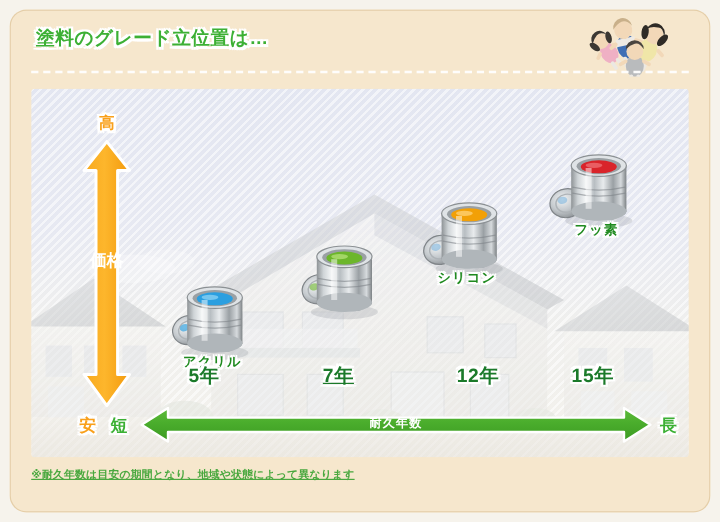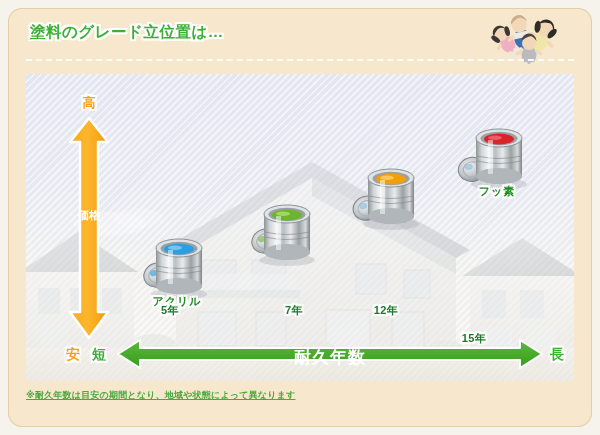--- a/index.html
+++ b/index.html
@@ -92,21 +92,21 @@
   .lbl-high {
     position: absolute; left: 0; top: 0; width: 54px;
     text-align: center; font-size: 13px; font-weight: bold;
     color: #f9a01b;
     -webkit-text-stroke: 3px #ffffff;
     paint-order: stroke fill;
   }
   .lbl-high span { position: relative; }
   .vaxis-text {
     position: absolute; left: 0; top: 116px; width: 54px;
-    text-align: center; font-size: 11px; font-weight: bold;
+    text-align: center; font-size: 14px; font-weight: bold;
     color: #ffffff; line-height: 1.05;
     letter-spacing: 0;
   }
 
   
   .outlined {
     text-shadow:
       -2px -2px 0 #fff,  2px -2px 0 #fff,
       -2px  2px 0 #fff,  2px  2px 0 #fff,
       -2px  0   0 #fff,  2px  0   0 #fff,
@@ -125,21 +125,21 @@
   .lbl-long {
     position: absolute; left: 524px; top: 272px;
     font-size: 14px; font-weight: bold; color: #3cb034;
   }
 
   
   .haxis { position: absolute; left: 88px; top: 262px; width: 432px; height: 36px; }
   .haxis svg { position: absolute; left: 0; top: 0; }
   .haxis-text {
     position: absolute; left: 0; top: 10px; width: 432px;
-    text-align: center; font-size: 17px; font-weight: bold;
+    text-align: center; font-size: 10px; font-weight: bold;
     color: #ffffff; letter-spacing: 1px;
   }
 
   
   .can { position: absolute; width: 86px; height: 92px; }
   .can svg { position: absolute; left: 0; top: 0; }
   .can-label {
     position: absolute;
     left: -14px;
     top: 68px;
@@ -151,21 +151,21 @@
     letter-spacing: 1px;
     white-space: nowrap;
   }
 
   
   .year {
     position: absolute;
     width: 60px;
     text-align: center;
     top: 229px;
-    font-size: 11px;
+    font-size: 16px;
     font-weight: bold;
     color: #1b7a2a;
     letter-spacing: .5px;
   }
 
   
   .footnote {
     position: absolute;
     left: 18px;
     top: 381px;
@@ -430,20 +430,21 @@
           <path d="M22,22 h46 v38 a23,8 0 0 1 -46,0 z" fill="url(#metalC)"></path>
           <ellipse cx="45" cy="60" rx="23" ry="8" fill="#b0b6ba"></ellipse>
           <ellipse cx="45" cy="22" rx="23" ry="9" fill="#dfe3e6" stroke="#8c9194" stroke-width="1"></ellipse>
           <ellipse cx="45" cy="22.5" rx="18.5" ry="6.8" fill="#9aa0a4"></ellipse>
           <ellipse cx="45" cy="23" rx="15" ry="5.4" fill="#f2a007"></ellipse>
           <ellipse cx="41" cy="21.8" rx="7" ry="2.2" fill="#ffd37a" opacity=".75"></ellipse>
           <path d="M23,40 q22,5 44,0" fill="none" stroke="#7f8488" stroke-width="1" opacity=".6"></path>
           <path d="M23,45 q22,5 44,0" fill="none" stroke="#7f8488" stroke-width="1" opacity=".6"></path>
           <rect x="34" y="24" width="5" height="34" fill="#ffffff" opacity=".5"></rect>
         </svg>
+        <div class="can-label outlined">シリコン</div>
       </div>
 
       <div class="can" style="left:428px; top:42px;">
         <svg width="86" height="92" viewBox="0 0 86 92" xmlns="http://www.w3.org/2000/svg">
           <defs>
             <linearGradient id="metalD" x1="0" y1="0" x2="1" y2="0">
               <stop offset="0%" stop-color="#8e9396"></stop>
               <stop offset="12%" stop-color="#cfd4d7"></stop>
               <stop offset="26%" stop-color="#f3f5f6"></stop>
               <stop offset="42%" stop-color="#b8bec2"></stop>
@@ -471,23 +472,23 @@
           <ellipse cx="45" cy="23" rx="15" ry="5.4" fill="#d9242a"></ellipse>
           <ellipse cx="41" cy="21.8" rx="7" ry="2.2" fill="#f0787c" opacity=".7"></ellipse>
           <path d="M23,40 q22,5 44,0" fill="none" stroke="#7f8488" stroke-width="1" opacity=".6"></path>
           <path d="M23,45 q22,5 44,0" fill="none" stroke="#7f8488" stroke-width="1" opacity=".6"></path>
           <rect x="34" y="24" width="5" height="34" fill="#ffffff" opacity=".5"></rect>
         </svg>
         <div class="can-label outlined">フッ素</div>
       </div>
 
       <div class="year outlined" style="left:114px;">5年</div>
-      <div class="year outlined" style="left:238px;">7年</div>
-      <div class="year outlined" style="left:330px;">12年</div>
-      <div class="year outlined" style="left:418px;margin-top:28px;">15年</div>
+      <div class="year outlined" style="left:226px;text-decoration:underline;">7年</div>
+      <div class="year outlined" style="left:330px;text-align:right;">12年</div>
+      <div class="year outlined" style="left:438px;">15年</div>
 
       <div class="haxis">
         <svg width="432" height="36" viewBox="0 0 432 36" xmlns="http://www.w3.org/2000/svg">
           <defs>
             <linearGradient id="greenG" x1="0" y1="0" x2="0" y2="1">
               <stop offset="0%" stop-color="#5dbb3a"></stop>
               <stop offset="45%" stop-color="#4aad2c"></stop>
               <stop offset="100%" stop-color="#3c9a22"></stop>
             </linearGradient>
           </defs>

